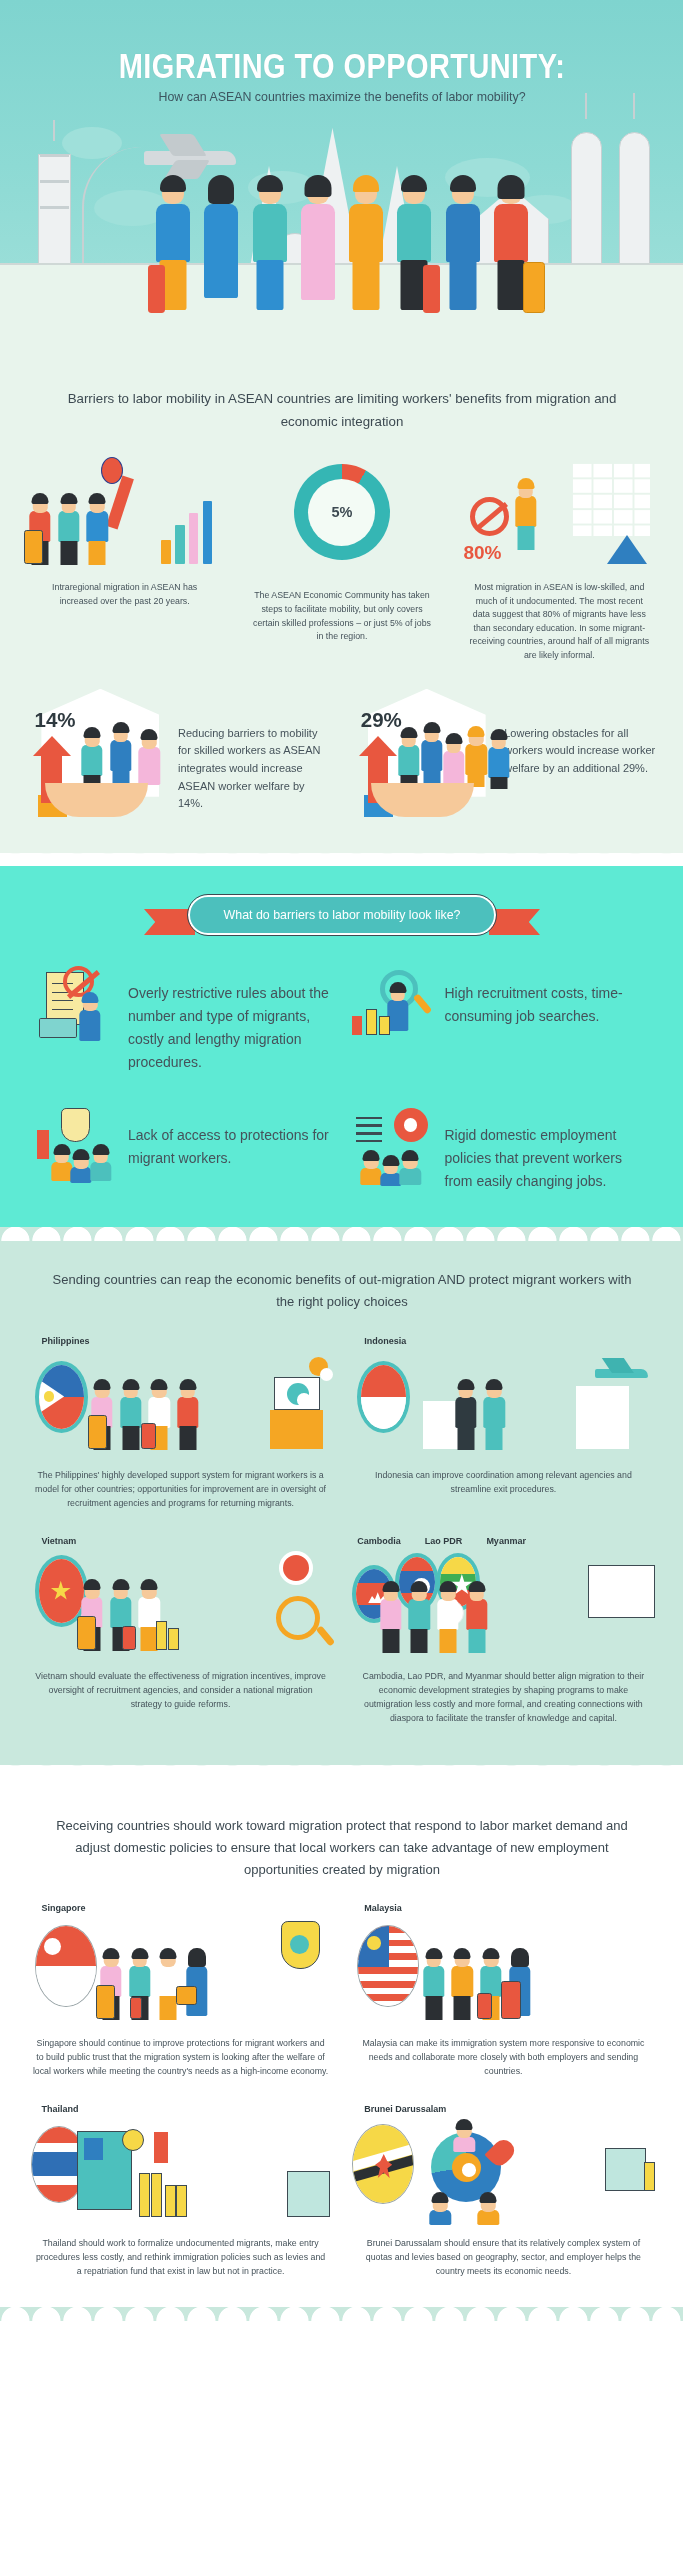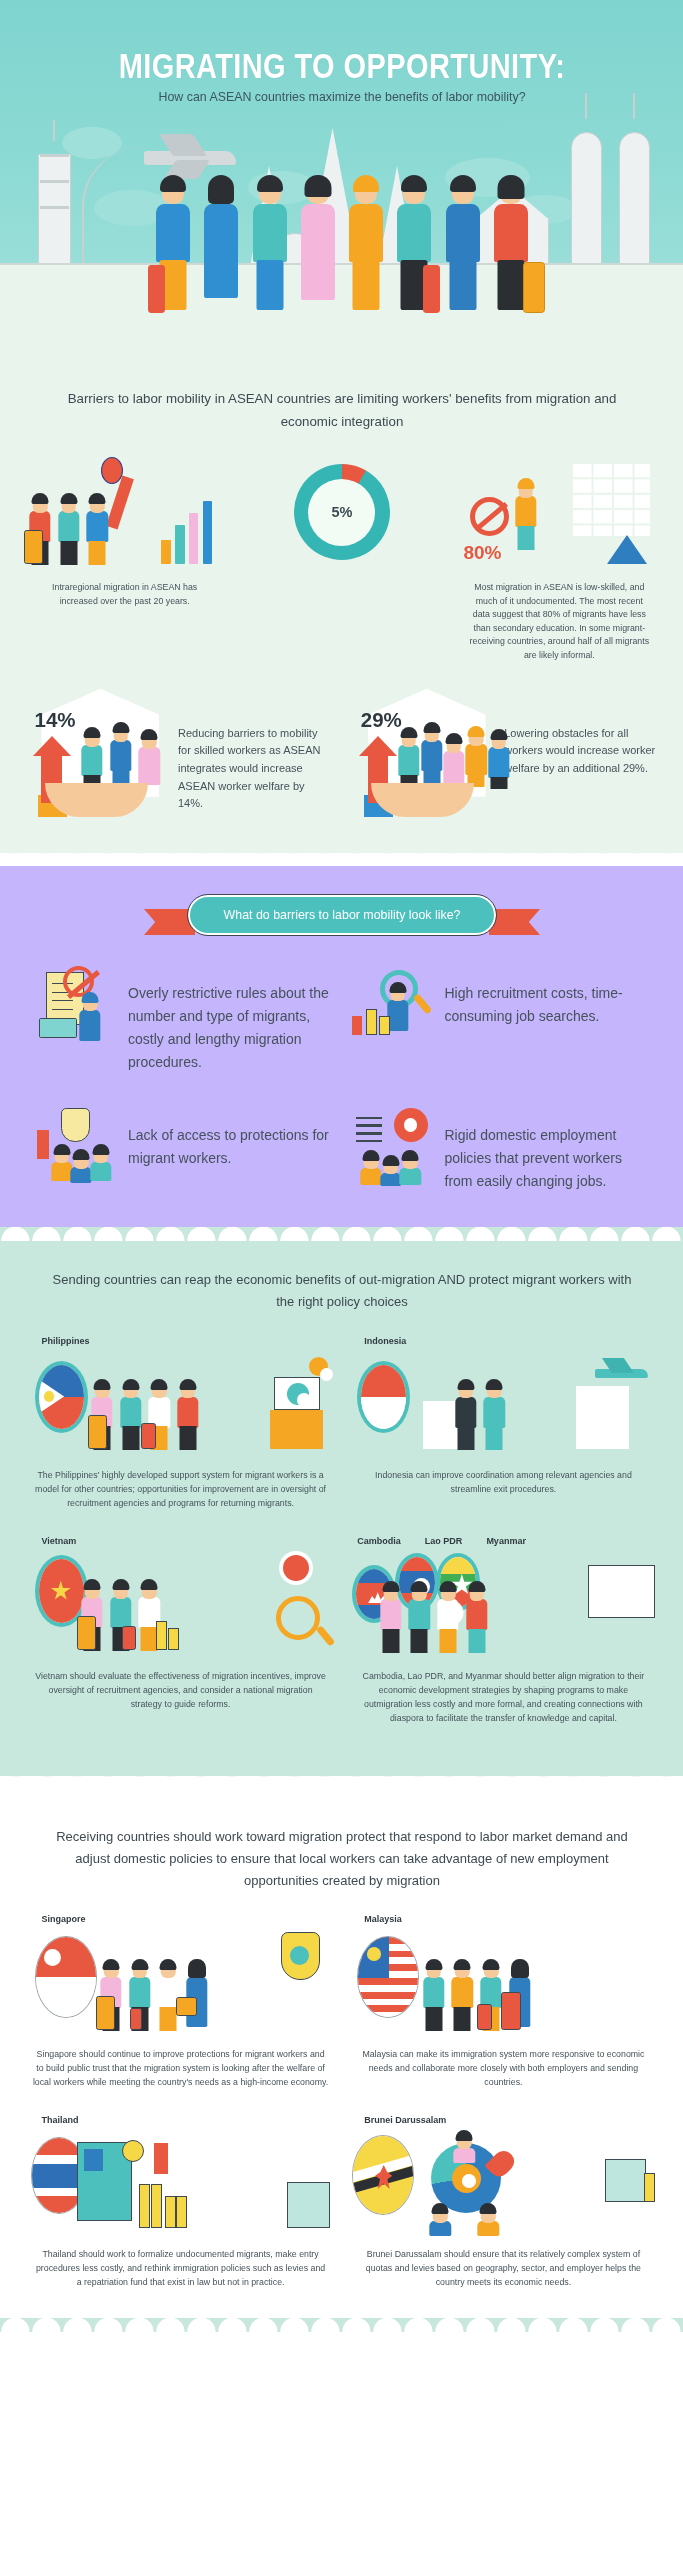--- a/index.html
+++ b/index.html
@@ -109,21 +109,21 @@
   .hand-palm { position:absolute; left:19px; bottom:0; width:103px; height:34px; background:#f6c99a;
                border-radius:0 0 51px 51px; z-index:4; }
   .stat2-cap { font-size:11px; line-height:1.6; padding-top:36px; color:#45525a; }
   .wave-scallop {
     height:13.7px;
     background-repeat: repeat-x;
     background-size: 31px 27px;
   }
 
   
-  .sec-barriers { background:#c4b5fd; padding: 29px 0 34px; }
+  .sec-barriers { background:#5eead4; padding: 29px 0 34px; }
   .ribbon-wrap { display:flex; justify-content:center; position:relative; margin-bottom: 31px; }
   .ribbon-tail { position:absolute; top:13.7px; width:51px; height:26px; background:#e8573f; }
   .ribbon-tail.l { left:144px; clip-path: polygon(0 0, 100% 0, 100% 100%, 0 100%, 22% 50%); }
   .ribbon-tail.r { right:144px; clip-path: polygon(0 0, 100% 0, 78% 50%, 100% 100%, 0 100%); }
   .ribbon {
     position:relative; z-index:2; background:#4cc0bd; color:#fff;
     padding: 11px 34px; border-radius: 26px; font-size:12.4px;
     border: 2.6px solid #ffffff; outline: 1.7px solid #3d4a52; outline-offset: 0.9px;
   }
   .bgrid { display:grid; grid-template-columns: 1fr 1fr; gap: 34px 17px; padding: 0 34px; }
@@ -134,21 +134,21 @@
   .doc { position:absolute; left:12px; top:5.1px; width:38px; height:53px; background:#f7e9a0; border:1.7px solid #3d4a52; }
   .doc i { position:absolute; left:5.1px; height:1.7px; background:#3d4a52; width:20.5px; }
   .gear { position:absolute; width:34px; height:34px; border-radius:50%; background:#e8573f; }
   .gear::after { content:""; position:absolute; left:10.3px; top:10.3px; width:13.7px; height:13.7px; border-radius:50%; background:#fff; }
   .coinstack { position:absolute; width:11px; background:#f6d847; border:0.9px solid #3d4a52; }
   .magnify { position:absolute; width:38px; height:38px; border-radius:50%; border:5.1px solid #4cc0bd; }
   .magnify::after { content:""; position:absolute; right:-13.7px; bottom:-12px; width:6.8px; height:22px;
                     background:#f5a623; transform:rotate(-40deg); border-radius:3.4px; }
 
   
-  .sec-sending { background:#c9e8dd; padding: 22px 0 51px; }
+  .sec-sending { background:#c9e8dd; padding: 22px 0 40px; }
   .sec-head { text-align:center; font-size:13px; line-height:1.7; padding: 6.8px 51px 0; color:#3d4a52; }
   .cgrid { display:grid; grid-template-columns:1fr 1fr; gap: 26px 13.7px; padding: 22px 26px 0; }
   .cblock { }
   .clabel { font-size:9px; font-weight:bold; color:#2f3a40; padding-left:15.4px; margin-bottom:5.1px; }
   .clabels { display:flex; gap:24px; padding-left:8.5px; margin-bottom:5.1px; }
   .clabels span { font-size:9px; font-weight:bold; color:#2f3a40; }
   .cart { height: 109px; position:relative; }
   .ccap { font-size:8.8px; line-height:1.6; text-align:center; padding: 8.5px 6.8px 0; color:#45525a; }
 
   .flag-oval { position:absolute; width:53px; height:72px; border-radius:50%; overflow:hidden;
@@ -329,20 +329,21 @@
         </div>
         <p class="stat-cap">Intraregional migration in ASEAN has increased over the past 20 years.</p>
       </div>
 
       <div>
         <div class="stat-art">
           <div class="donut">
             <span class="donut-val">5%</span>
           </div>
         </div>
+        <p class="stat-cap">The ASEAN Economic Community has taken steps to facilitate mobility, but only covers certain skilled professions – or just 5% of jobs in the region.</p>
       </div>
 
       <div>
         <div class="stat-art">
           <div class="wall"></div>
           <div class="nosign"></div>
           <div class="mini" style="position:absolute;left:56px;top:19px;">
             <div class="m-hair" style="background:#f5a623;border-radius:8.5px 8.5px 1.7px 1.7px;"></div>
             <div class="m-head"></div>
             <div class="m-body" style="background:#f5a623;"></div>

